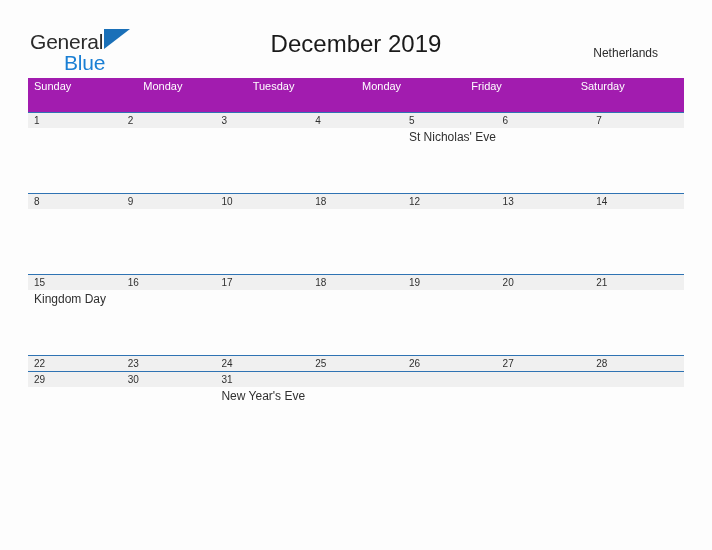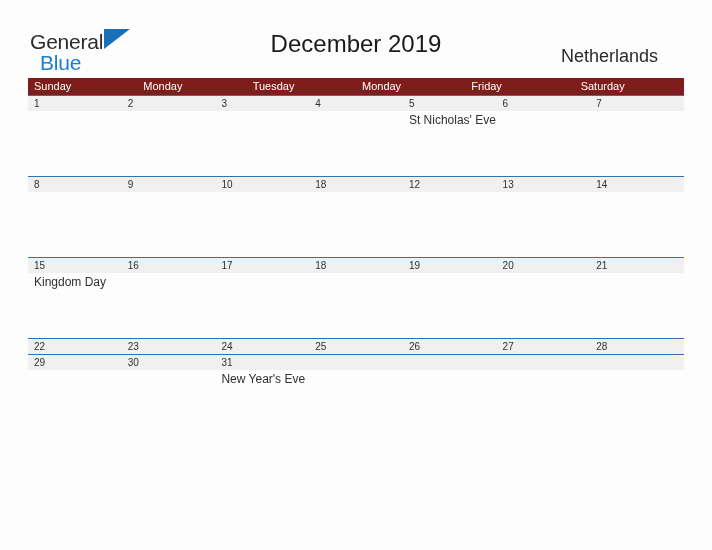--- a/index.html
+++ b/index.html
@@ -50,58 +50,58 @@
     top: -2px;
     width: 0;
     height: 0;
     border-left: 26px solid #1a70b8;
     border-bottom: 20px solid transparent;
   }
   .logo-row2 {
     display: block;
     font-size: 21px;
     color: #1a7fd4;
-    margin-left: 10px;
+    margin-left: 34px;
     margin-top: -1px;
     letter-spacing: -0.2px;
   }
 
   .month-title {
     position: absolute;
     left: 0;
     top: 30px;
     width: 712px;
     text-align: center;
     font-size: 24px;
     font-weight: normal;
     color: #1a1a1a;
     letter-spacing: 0px;
   }
 
   .country {
     position: absolute;
     right: 28px;
     top: 46px;
-    font-size: 18px;
+    font-size: 12px;
     color: #2b2b2b;
   }
 
   
   .calendar {
     position: absolute;
     left: 28px;
     top: 78px;
     width: 656px;
   }
 
   .weekday-header {
     display: flex;
     width: 100%;
-    background: #7f1d1d;
-    height: 17px;
+    background: #a21caf;
+    height: 34px;
   }
   .weekday-cell {
     flex: 1 1 0;
     color: #ffffff;
     font-size: 11px;
     line-height: 17px;
     padding-left: 6px;
     white-space: nowrap;
     overflow: hidden;
   }

